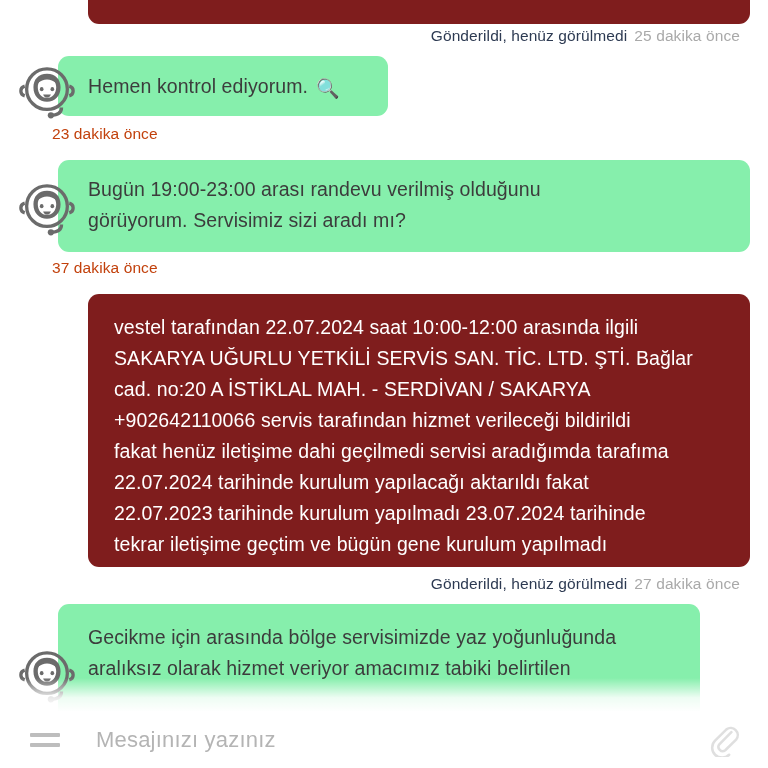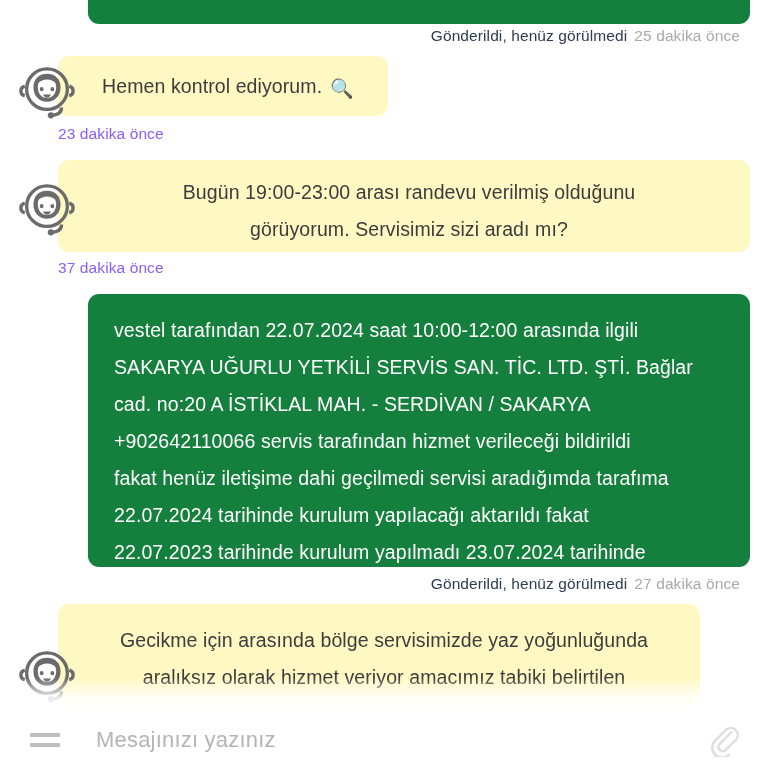--- a/index.html
+++ b/index.html
@@ -38,31 +38,30 @@
     right: 0;
   }
 
   
   .bubble {
     position: absolute;
     box-sizing: border-box;
     border-radius: 11px;
   }
   .bubble-out {
-    background: #15803d;
+    background: #7f1d1d;
     color: #ffffff;
   }
   .bubble-in {
-    background: #fef9c3;
+    background: #86efac;
     color: #3b3b3b;
-    text-align: center;
   }
   .bubble-text {
     font-size: 19.5px;
-    line-height: 37px;
+    line-height: 31px;
     letter-spacing: 0.1px;
     white-space: pre-line;
     font-weight: 400;
   }
   .bubble-out .bubble-text {
     color: #ffffff;
   }
   .bubble-in .bubble-text {
     color: #3c3c3c;
   }
@@ -79,24 +78,24 @@
     color: #2d3a52;
     letter-spacing: 0.1px;
   }
   .meta-time {
     color: #a9a9a9;
     margin-left: 7px;
     letter-spacing: 0.1px;
   }
   .meta-left {
     position: absolute;
-    left: 58px;
+    left: 52px;
     font-size: 15.5px;
     line-height: 20px;
-    color: #8b5cf6;
+    color: #c2410c;
     white-space: nowrap;
     letter-spacing: 0.1px;
   }
 
   
   .avatar {
     position: absolute;
     width: 62px;
     height: 62px;
     z-index: 3;

